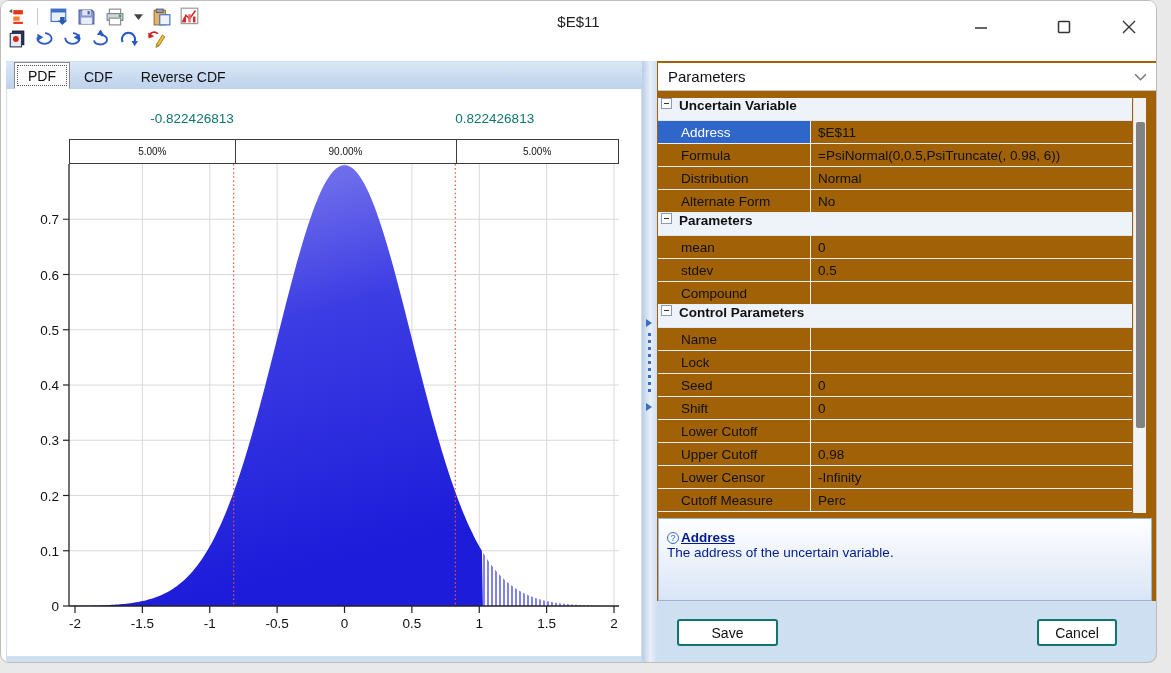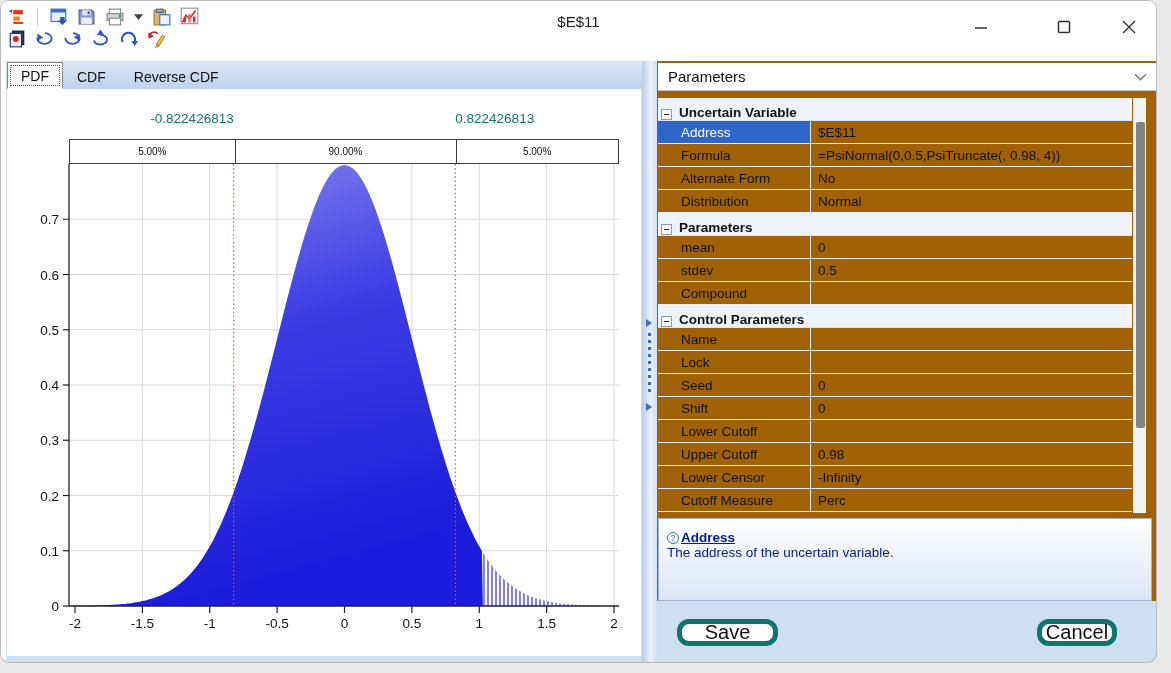--- a/index.html
+++ b/index.html
@@ -12,21 +12,21 @@
   .win-title{position:absolute;left:0;right:0;top:12px;text-align:center;font-size:15px;color:#222;}
   .tb-row{position:absolute;left:6px;display:flex;align-items:center;gap:9px;}
   .tb-row1{top:6px;}
   .tb-row2{top:28px;}
   .tb-btn{width:19px;height:19px;display:flex;align-items:center;justify-content:center;cursor:default;}
   .tb-sep{width:1px;height:17px;background:#c9c9c9;margin:0 2px;}
   .win-ctl{position:absolute;top:10px;width:46px;height:32px;display:flex;align-items:center;justify-content:center;}
   
   .chart-pane{position:absolute;left:5px;top:60px;width:636px;height:603px;background:#cfdff2;}
   .tabstrip{position:absolute;left:0;top:1px;width:636px;height:27px;
-    background:linear-gradient(#dbe7f7,#bdd2ec);display:flex;align-items:flex-end;padding-left:1px;}
+    background:linear-gradient(#dbe7f7,#bdd2ec);display:flex;align-items:flex-end;padding-left:8px;}
   .tab{height:25px;padding:0 13px;font-size:14px;display:flex;align-items:center;color:#111;
     border:1px solid transparent;}
   .tab.active{background:#fdfdfd;border:1px solid #8a8a8a;border-bottom-color:#fdfdfd;
     outline:1px dotted #555;outline-offset:-4px;height:27px;}
   .chart-area{position:absolute;left:1px;top:28px;width:634px;height:567px;background:#ffffff;}
   .band{position:absolute;left:62px;top:50px;width:550px;height:25px;border:1px solid #3c3c3c;background:#fff;}
   .band-sec{position:absolute;top:0;height:100%;display:flex;align-items:center;justify-content:center;
     font-size:10px;color:#111;}
   .band-div{position:absolute;top:0;width:1px;height:100%;background:#3c3c3c;}
   .topval{position:absolute;top:22px;font-size:13.5px;color:#0f766e;height:18px;}
@@ -37,40 +37,40 @@
   .grip{position:absolute;left:6px;top:272px;width:3px;height:62px;
     background:repeating-linear-gradient(#3a6fc4 0 3px,transparent 3px 7px);}
   .split-arrow{position:absolute;left:4px;width:0;height:0;border-top:4px solid transparent;
     border-bottom:4px solid transparent;border-left:6px solid #3a6fc4;}
   
   .panel{position:absolute;left:656px;top:60px;width:501px;height:603px;background:#a16207;}
   .panel-header{position:absolute;left:1px;top:2px;width:499px;height:28px;background:#fff;
     border-bottom:1px solid #c5c5c5;display:flex;align-items:center;padding:0 10px;font-size:15px;}
   .panel-header .chev{margin-left:auto;}
   .grid{position:absolute;left:1px;top:37px;width:474px;}
-  .group-row{height:23px;display:flex;align-items:flex-end;background:#eef3fa;
+  .group-row{height:23px;display:flex;align-items:flex-start;background:#eef3fa;
     border-bottom:1px solid #dce6f2;font-weight:bold;font-size:13.5px;}
   .collapse-box{width:11px;height:11px;border:1px solid #8a9cb4;background:#fff;margin:0 7px 0 3px;
     position:relative;flex:0 0 auto;}
   .collapse-box::after{content:"";position:absolute;left:2px;top:4px;width:5px;height:1px;background:#333;}
   .grid-row{height:23px;display:flex;align-items:stretch;border-bottom:1px solid #e6eef8;font-size:13.5px;}
   .g-label{width:153px;padding-left:23px;border-right:1px solid #e6eef8;display:flex;align-items:center;}
   .g-value{flex:1;padding-left:7px;display:flex;align-items:center;}
   .grid-row.selected .g-label{background:#2f66c9;color:#fff;}
   .scrollbar{position:absolute;left:476px;top:37px;width:13px;height:415px;background:#f2f2f2;
     border-left:1px solid #e0e0e0;}
   .scroll-thumb{position:absolute;left:2px;top:24px;width:9px;height:306px;background:#828282;border-radius:2px;}
   .helpbox{position:absolute;left:1px;top:457px;width:494px;height:83px;border:1px solid #9db3d1;
     background:linear-gradient(#ffffff,#d9e5f6);padding:11px 8px;font-size:13.5px;color:#001a8f;}
   .help-title{font-weight:bold;text-decoration:underline;color:#001a8f;}
   .help-q{display:inline-flex;width:12px;height:12px;border-radius:50%;border:1px solid #3a6fc4;color:#3a6fc4;
     font-size:9px;align-items:center;justify-content:center;margin-right:2px;vertical-align:1px;}
   .btnstrip{position:absolute;left:0;top:540px;width:501px;height:63px;background:#cfdff2;}
-  .btn{position:absolute;top:18px;height:27px;background:#fff;border:5px solid #0f766e;border-radius:12px;
-    font-size:20px;display:flex;align-items:center;justify-content:center;cursor:default;}
+  .btn{position:absolute;top:18px;height:27px;background:#fff;border:2px solid #0f766e;border-radius:3px;
+    font-size:14px;display:flex;align-items:center;justify-content:center;cursor:default;}
   .btn-save{left:20px;width:101px;}
   .btn-cancel{left:380px;width:80px;}
 </style>
 </head>
 <body>
 
 <div class="window">
 
   <div class="titlebar">
     <div class="win-title">$E$11</div>
@@ -296,29 +296,29 @@
         <div class="group-row">
           <span class="collapse-box"></span>
           <span>Uncertain Variable</span>
         </div>
         <div class="grid-row selected">
           <div class="g-label">Address</div>
           <div class="g-value">$E$11</div>
         </div>
         <div class="grid-row">
           <div class="g-label">Formula</div>
-          <div class="g-value">=PsiNormal(0,0.5,PsiTruncate(, 0.98, 4))</div>
+          <div class="g-value">=PsiNormal(0,0.5,PsiTruncate(, 0.98, 6))</div>
+        </div>
+        <div class="grid-row">
+          <div class="g-label">Distribution</div>
+          <div class="g-value">Normal</div>
         </div>
         <div class="grid-row">
           <div class="g-label">Alternate Form</div>
           <div class="g-value">No</div>
-        </div>
-        <div class="grid-row">
-          <div class="g-label">Distribution</div>
-          <div class="g-value">Normal</div>
         </div>
         <div class="group-row">
           <span class="collapse-box"></span>
           <span>Parameters</span>
         </div>
         <div class="grid-row">
           <div class="g-label">mean</div>
           <div class="g-value">0</div>
         </div>
         <div class="grid-row">

